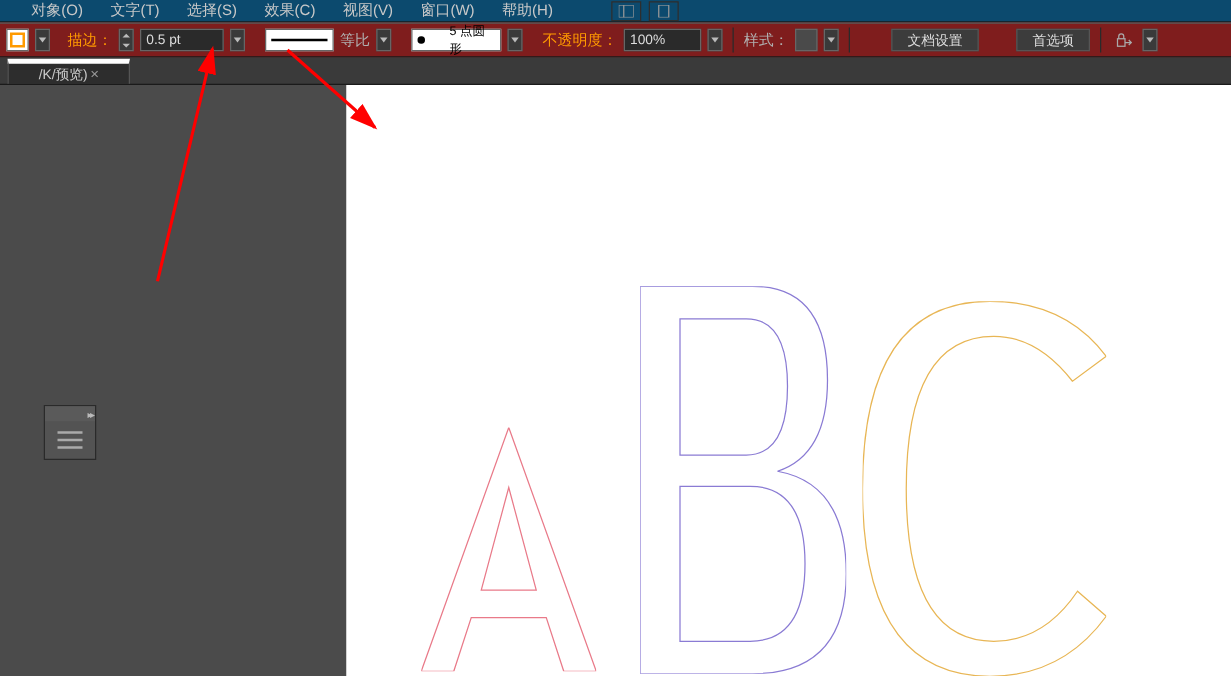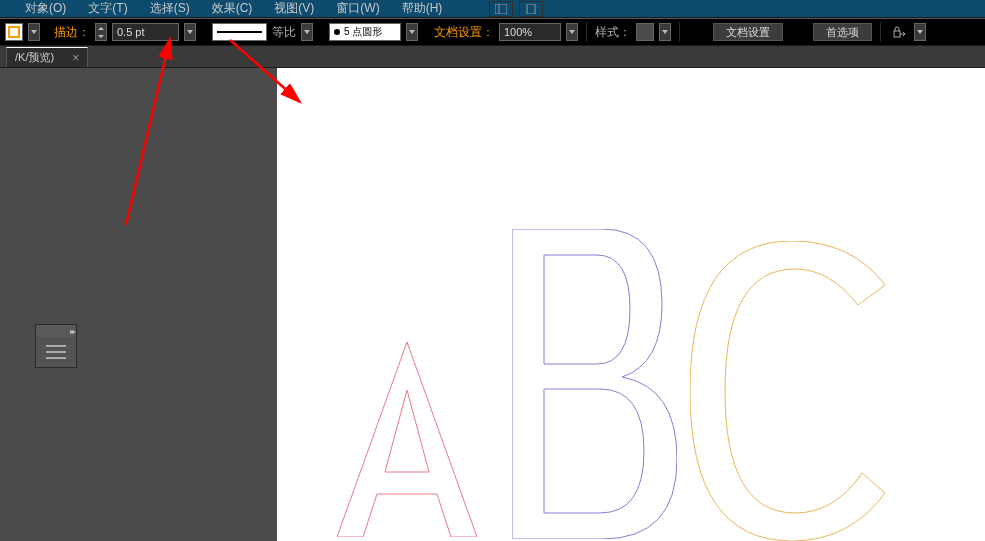--- a/index.html
+++ b/index.html
@@ -32,21 +32,21 @@
     .mbr-icon {
       width: 24px;
       height: 16px;
       border: 1px solid #2e2e2e;
       display: flex;
       align-items: center;
       justify-content: center;
     }
     .controlbar {
       height: 28px;
-      background: #000000;
+      background: #7f1d1d;
       border-top: 1px solid #5a5a5a;
       border-bottom: 1px solid #1a1a1a;
       display: flex;
       align-items: center;
       padding: 0 5px;
       gap: 5px;
       color: #c8c8c8;
     }
     .color-swatch {
       width: 18px;
@@ -131,21 +131,21 @@
       background: #000;
     }
     .brush-preview {
       width: 72px;
       height: 18px;
       border: 1px solid #666;
       background: #fff;
       display: flex;
       align-items: center;
       padding: 0 4px;
-      gap: 4px;
+      gap: 20px;
     }
     .brush-dot {
       width: 6px;
       height: 6px;
       border-radius: 50%;
       background: #000;
     }
     .brush-text { color: #000; font-size: 10px; }
     .opacity-input { width: 62px; }
     .style-swatch {
@@ -184,27 +184,27 @@
       height: 22px;
       background: #3a3a3a;
       border-bottom: 1px solid #1a1a1a;
       display: flex;
       align-items: flex-end;
       padding: 0 6px;
     }
     .tab {
       height: 20px;
       background: #2d2d2d;
-      padding: 0 8px;
+      padding: 0 24px;
       display: flex;
       align-items: center;
       color: #ccc;
       font-size: 11px;
-      gap: 18px;
-      border-top: 1px solid #ffffff;
+      gap: 2px;
+      border-top: 4px solid #ffffff;
       border-left: 1px solid #555;
       border-right: 1px solid #555;
     }
     .tab-close {
       color: #999;
       font-size: 12px;
       cursor: pointer;
     }
     .workspace {
       height: 473px;
@@ -303,21 +303,21 @@
   <div class="profile-preview"></div>
   <span class="label-grey">等比</span>
   <div class="dd-arrow"></div>
   <div style="width:6px"></div>
   <div class="brush-preview">
     <span class="brush-dot"></span>
     <span class="brush-text">5 点圆形</span>
   </div>
   <div class="dd-arrow"></div>
   <div style="width:6px"></div>
-  <span class="label-orange">文档设置：</span>
+  <span class="label-orange">不透明度：</span>
   <input class="text-input opacity-input" value="100%" style="">
   <div class="dd-arrow"></div>
   <div class="sep"></div>
   <span class="label-grey">样式：</span>
   <div class="style-swatch"></div>
   <div class="dd-arrow"></div>
   <div class="sep"></div>
   <div class="btn">文档设置</div>
   <div class="btn">首选项</div>
   <div class="sep"></div>

